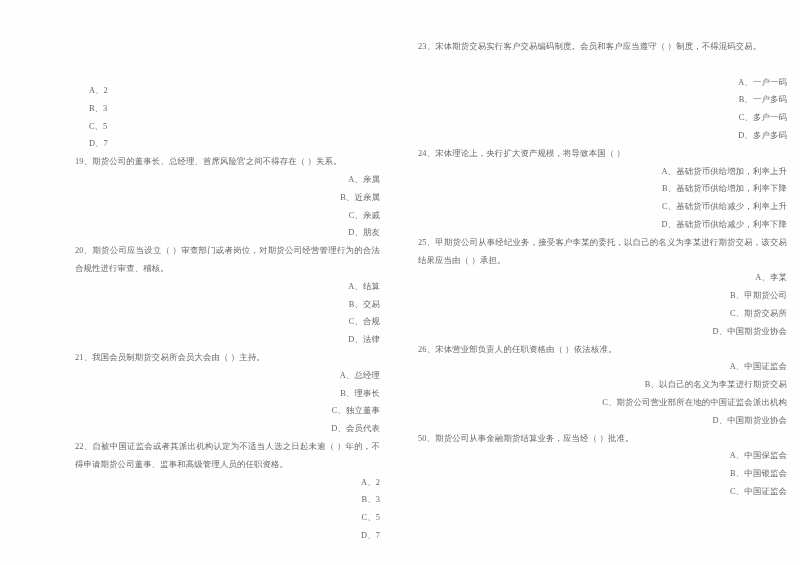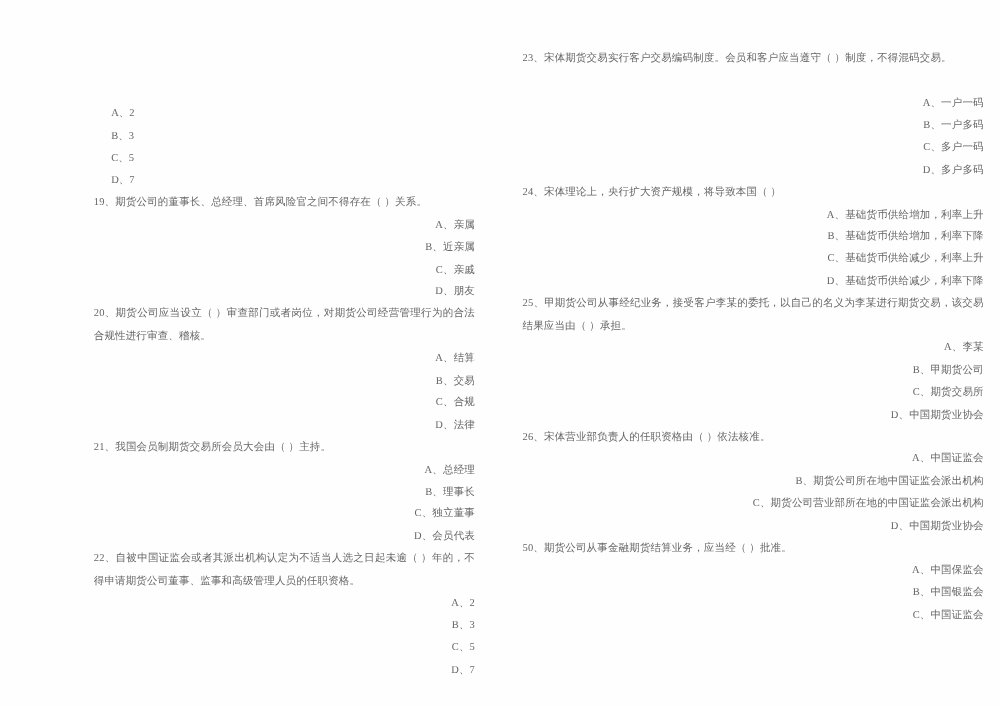--- a/index.html
+++ b/index.html
@@ -181,21 +181,21 @@
         <p class="q-stem">25、甲期货公司从事经纪业务，接受客户李某的委托，以自己的名义为李某进行期货交易，该交易结果应当由（    ）承担。</p>
         <p class="opt">A、李某</p>
         <p class="opt">B、甲期货公司</p>
         <p class="opt">C、期货交易所</p>
         <p class="opt">D、中国期货业协会</p>
       </div>
 
       <div class="q-block">
         <p class="q-stem">26、宋体营业部负责人的任职资格由（    ）依法核准。</p>
         <p class="opt">A、中国证监会</p>
-        <p class="opt">B、期货公司所在地中国证监会派出机构</p>
+        <p class="opt">B、以自己的名义为李某进行期货交易</p>
         <p class="opt">C、期货公司营业部所在地的中国证监会派出机构</p>
         <p class="opt">D、中国期货业协会</p>
       </div>
 
       <div class="q-block">
         <p class="q-stem">50、期货公司从事金融期货结算业务，应当经（    ）批准。</p>
         <p class="opt">A、中国保监会</p>
         <p class="opt">B、中国银监会</p>
         <p class="opt">C、中国证监会</p>
       </div>

